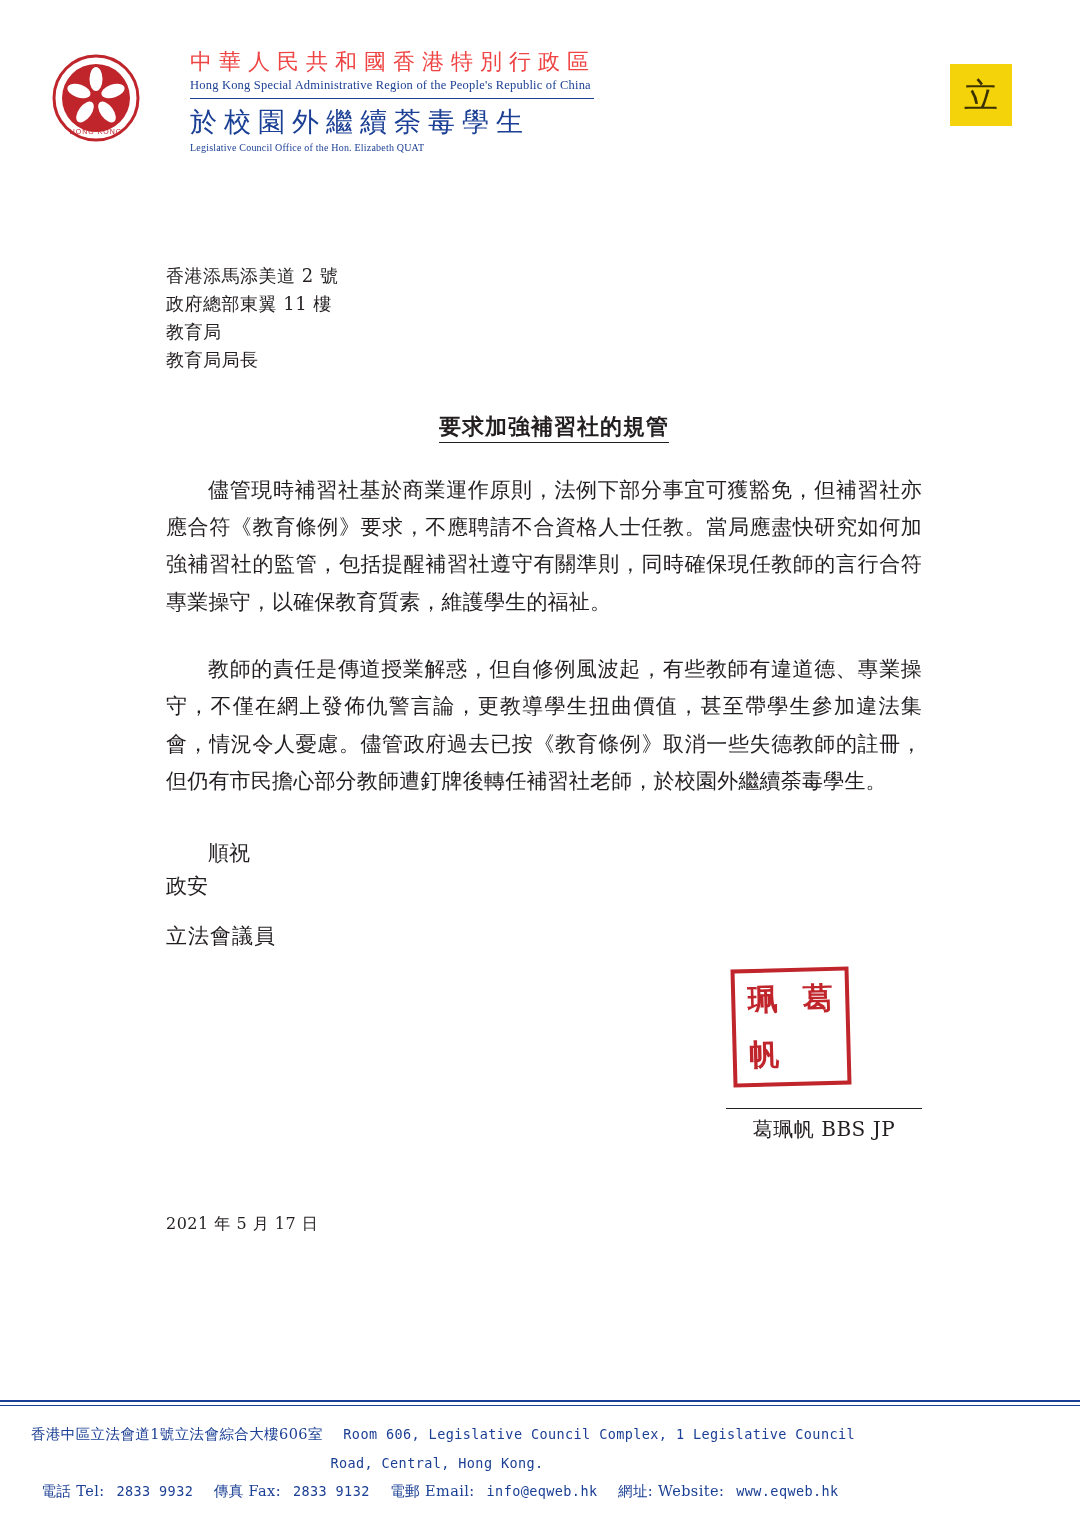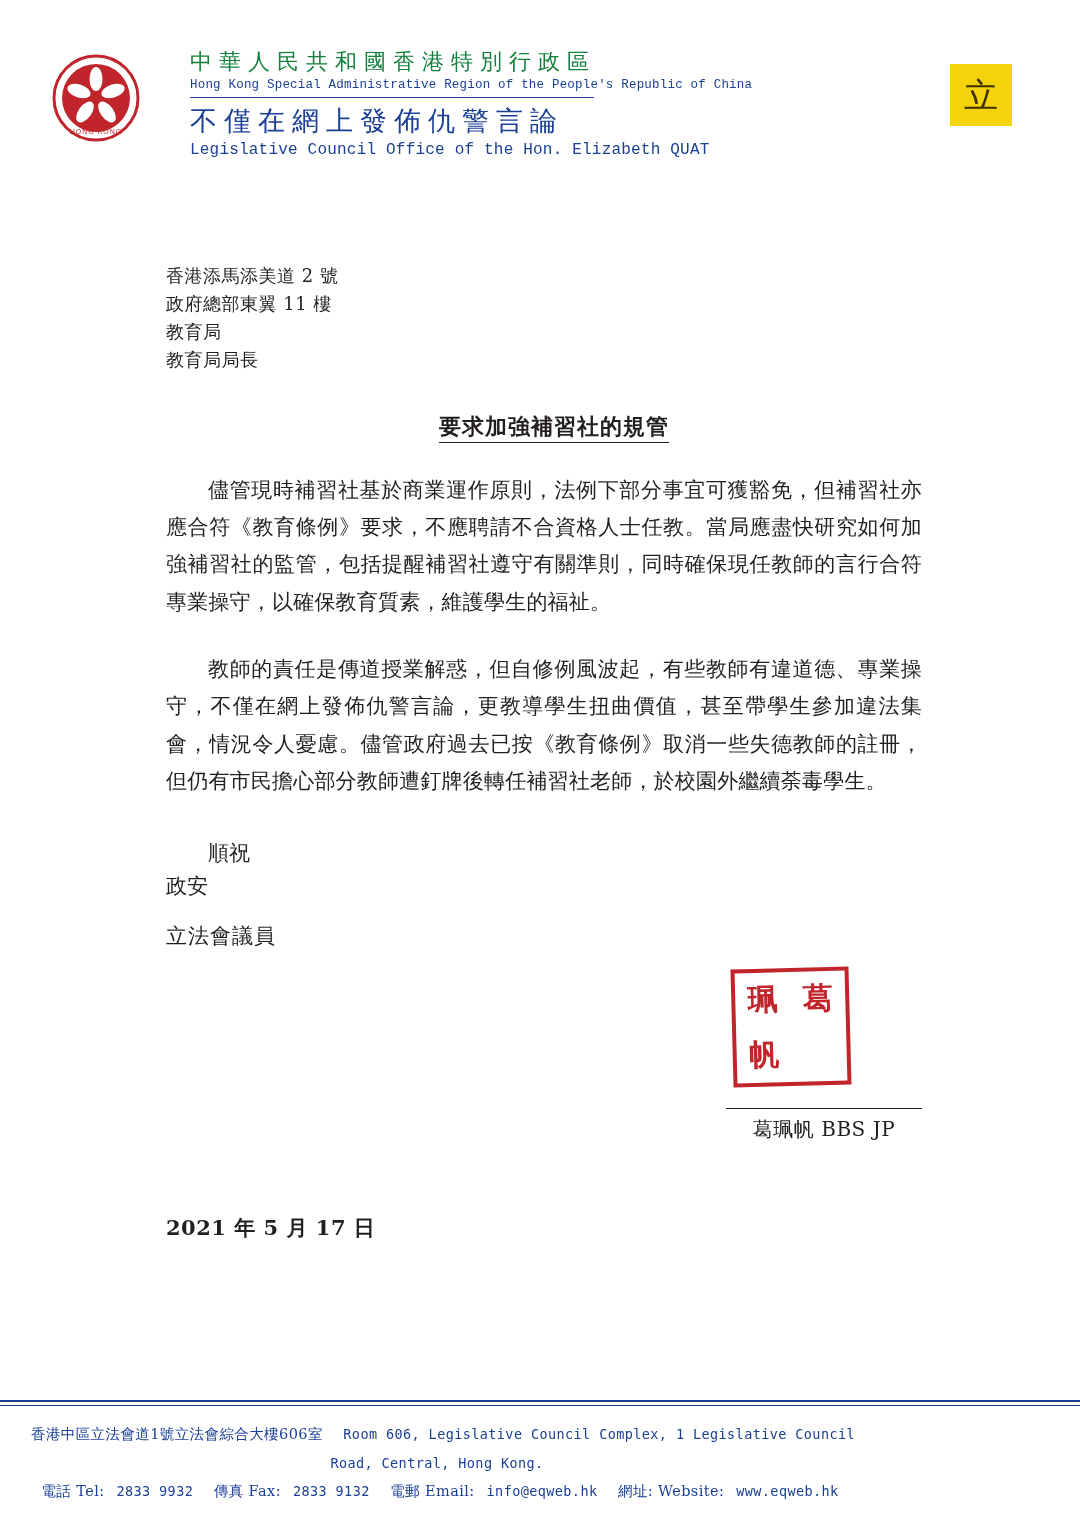--- a/index.html
+++ b/index.html
@@ -36,26 +36,26 @@
   .head-text {
     position: absolute;
     left: 138px;
     top: 0;
     width: 700px;
   }
   .hl-cn-1 {
     font-family: Liberation Serif, serif;
     font-size: 22px;
     letter-spacing: 7px;
-    color: #15803d;
+    color: #ef4444;
     line-height: 1.25;
     white-space: nowrap;
   }
   .hl-en-1 {
-    font-family: Liberation Mono, monospace;
+    font-family: Liberation Serif, serif;
     font-size: 12.5px;
     color: #1b3f94;
     letter-spacing: 0.2px;
     margin-top: 2px;
     white-space: nowrap;
   }
   .hl-rule {
     width: 404px;
     height: 1.5px;
     background: #1b3f94;
@@ -63,22 +63,22 @@
   }
   .hl-cn-2 {
     font-family: "DejaVu Serif", serif;
     font-size: 27px;
     letter-spacing: 7px;
     color: #1b3f94;
     line-height: 1.2;
     white-space: nowrap;
   }
   .hl-en-2 {
-    font-family: Liberation Mono, monospace;
-    font-size: 16px;
+    font-family: Liberation Serif, serif;
+    font-size: 10px;
     color: #1b3f94;
     margin-top: 4px;
     letter-spacing: 0.2px;
     white-space: nowrap;
   }
 
   .legco-logo {
     position: absolute;
     right: 20px;
     top: 16px;
@@ -197,23 +197,22 @@
     width: 196px;
     text-align: center;
     font-size: 20px;
     letter-spacing: 0.5px;
   }
 
   .letter-date {
     position: absolute;
     left: 166px;
     top: 1214px;
-    font-size: 21px;
+    font-size: 16px;
     letter-spacing: 0.5px;
-    font-weight: bold;
   }
 
   
   .footer {
     position: absolute;
     left: 0;
     bottom: 0;
     width: 880px;
     padding-bottom: 22px;
   }
@@ -259,21 +258,21 @@
       </g>
       <path d="M10 62 A38 38 0 0 0 78 62" fill="none" stroke="#c0252c" stroke-width="0"></path>
       <text x="44" y="80" text-anchor="middle" font-family="Liberation Sans, sans-serif" font-size="7" fill="#c0252c" letter-spacing="1">HONG KONG</text>
     </svg>
   </div>
 
   <div class="head-text">
     <div class="hl-cn-1">中華人民共和國香港特別行政區</div>
     <div class="hl-en-1">Hong Kong Special Administrative Region of the People's Republic of China</div>
     <div class="hl-rule"></div>
-    <div class="hl-cn-2">不僅在網上發佈仇警言論</div>
+    <div class="hl-cn-2">於校園外繼續荼毒學生</div>
     <div class="hl-en-2">Legislative Council Office of the Hon. Elizabeth QUAT</div>
   </div>
 
   <div class="legco-logo">
     <span>立</span>
   </div>
 </div>
 
 <div class="body-wrap">
 

